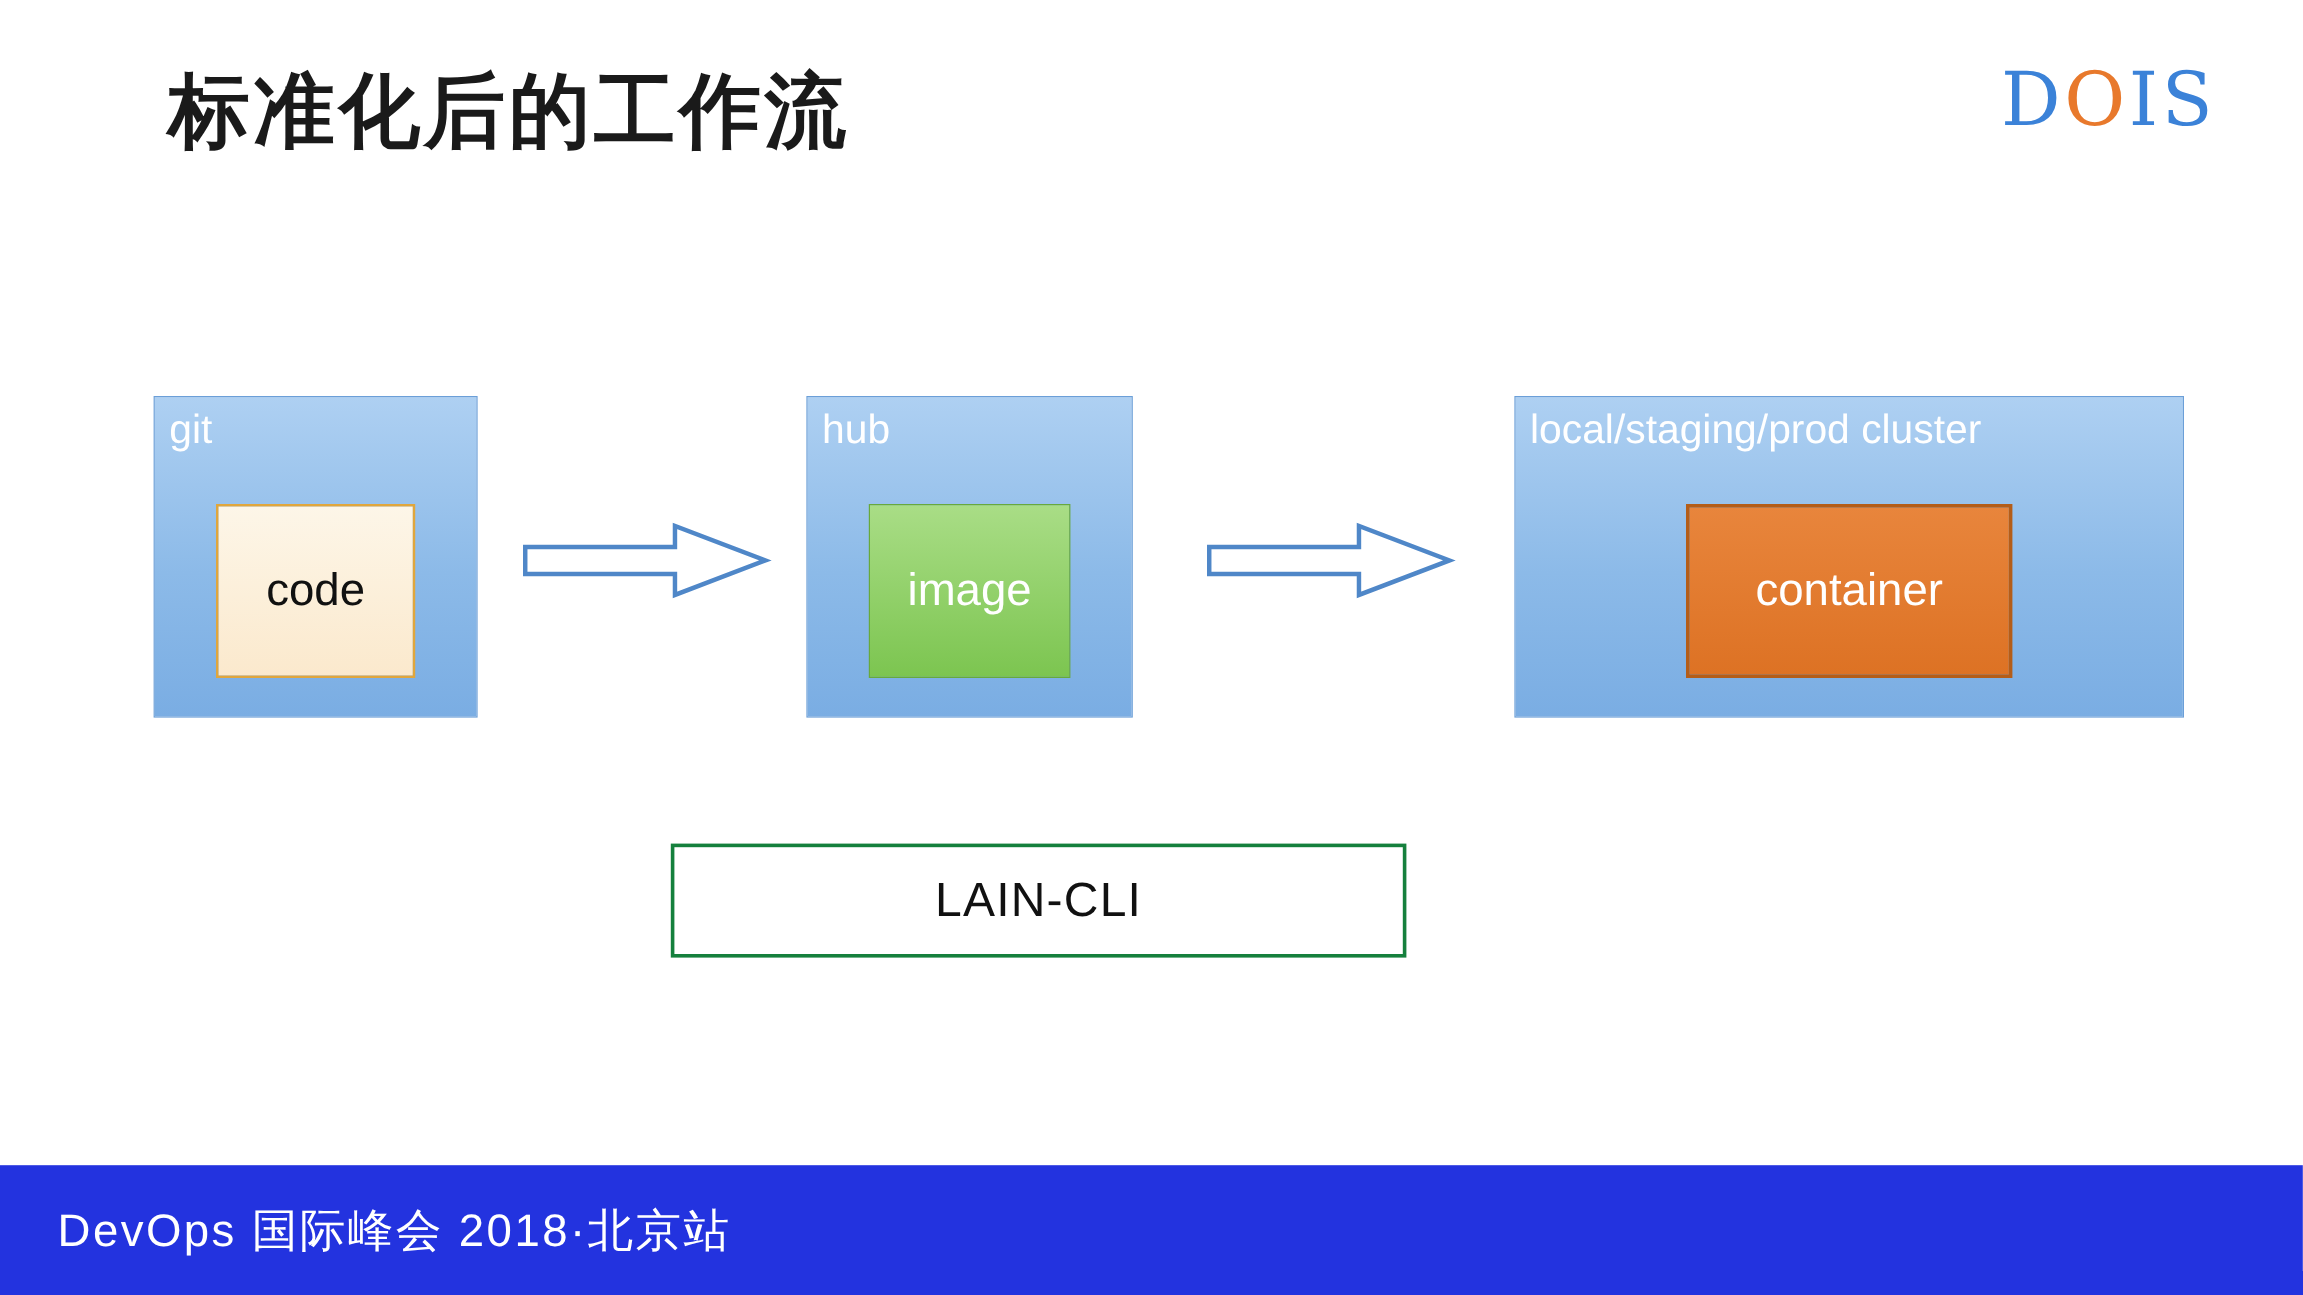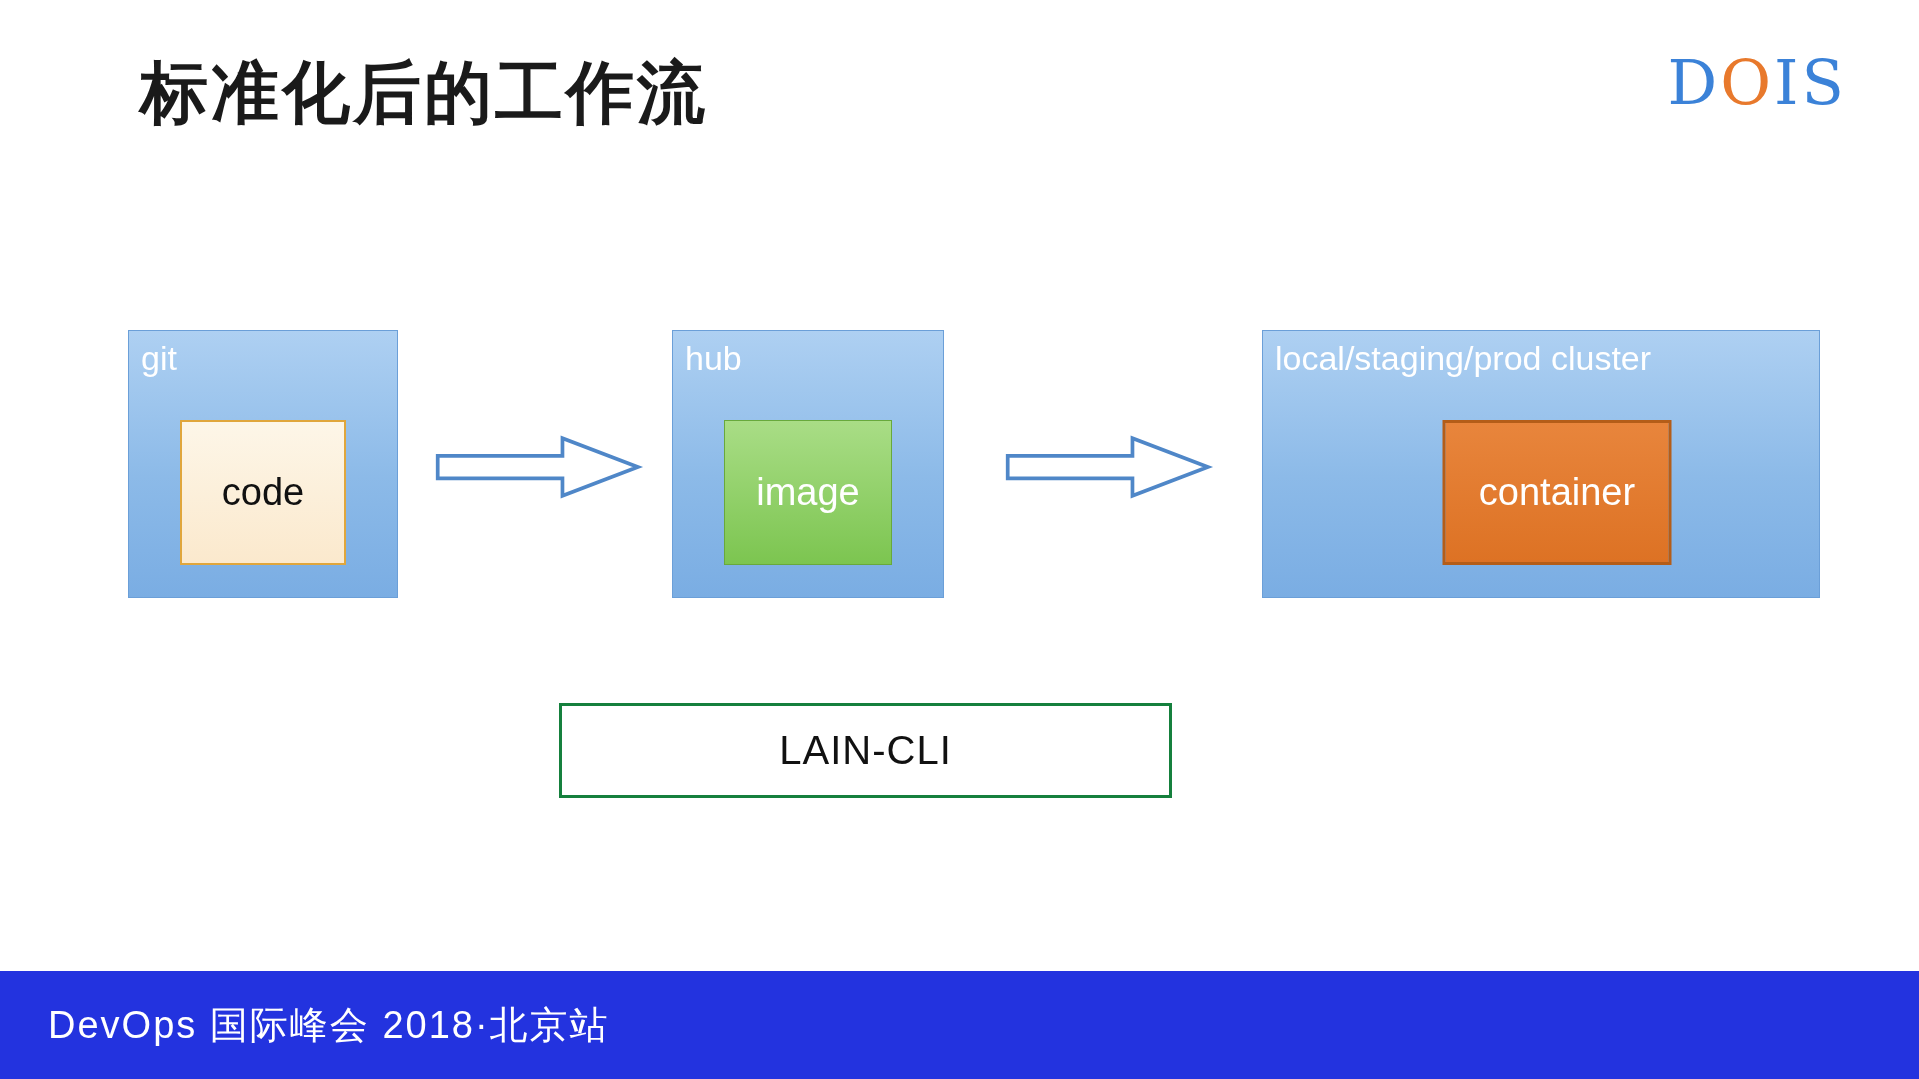--- a/index.html
+++ b/index.html
@@ -67,25 +67,24 @@
     border: 2px solid #e0a63c;
     color: #111111;
   }
   .inner-image {
     width: 168px;
     background: linear-gradient(180deg, #a9dd86 0%, #7cc550 100%);
     border: 1px solid #68a93c;
     color: #ffffff;
   }
   .inner-container {
-    width: 229px;
+    width: 272px;
     background: linear-gradient(180deg, #e8853c 0%, #dd7224 100%);
     border: 3px solid #b45d18;
     color: #ffffff;
-    margin-left: 16px;
   }
 
   .flow-arrow {
     position: absolute;
     top: 432px;
     width: 210px; height: 70px;
   }
   .flow-arrow-1 { left: 434px; }
   .flow-arrow-2 { left: 1004px; }
   .flow-arrow svg { width: 100%; height: 100%; display: block; }

